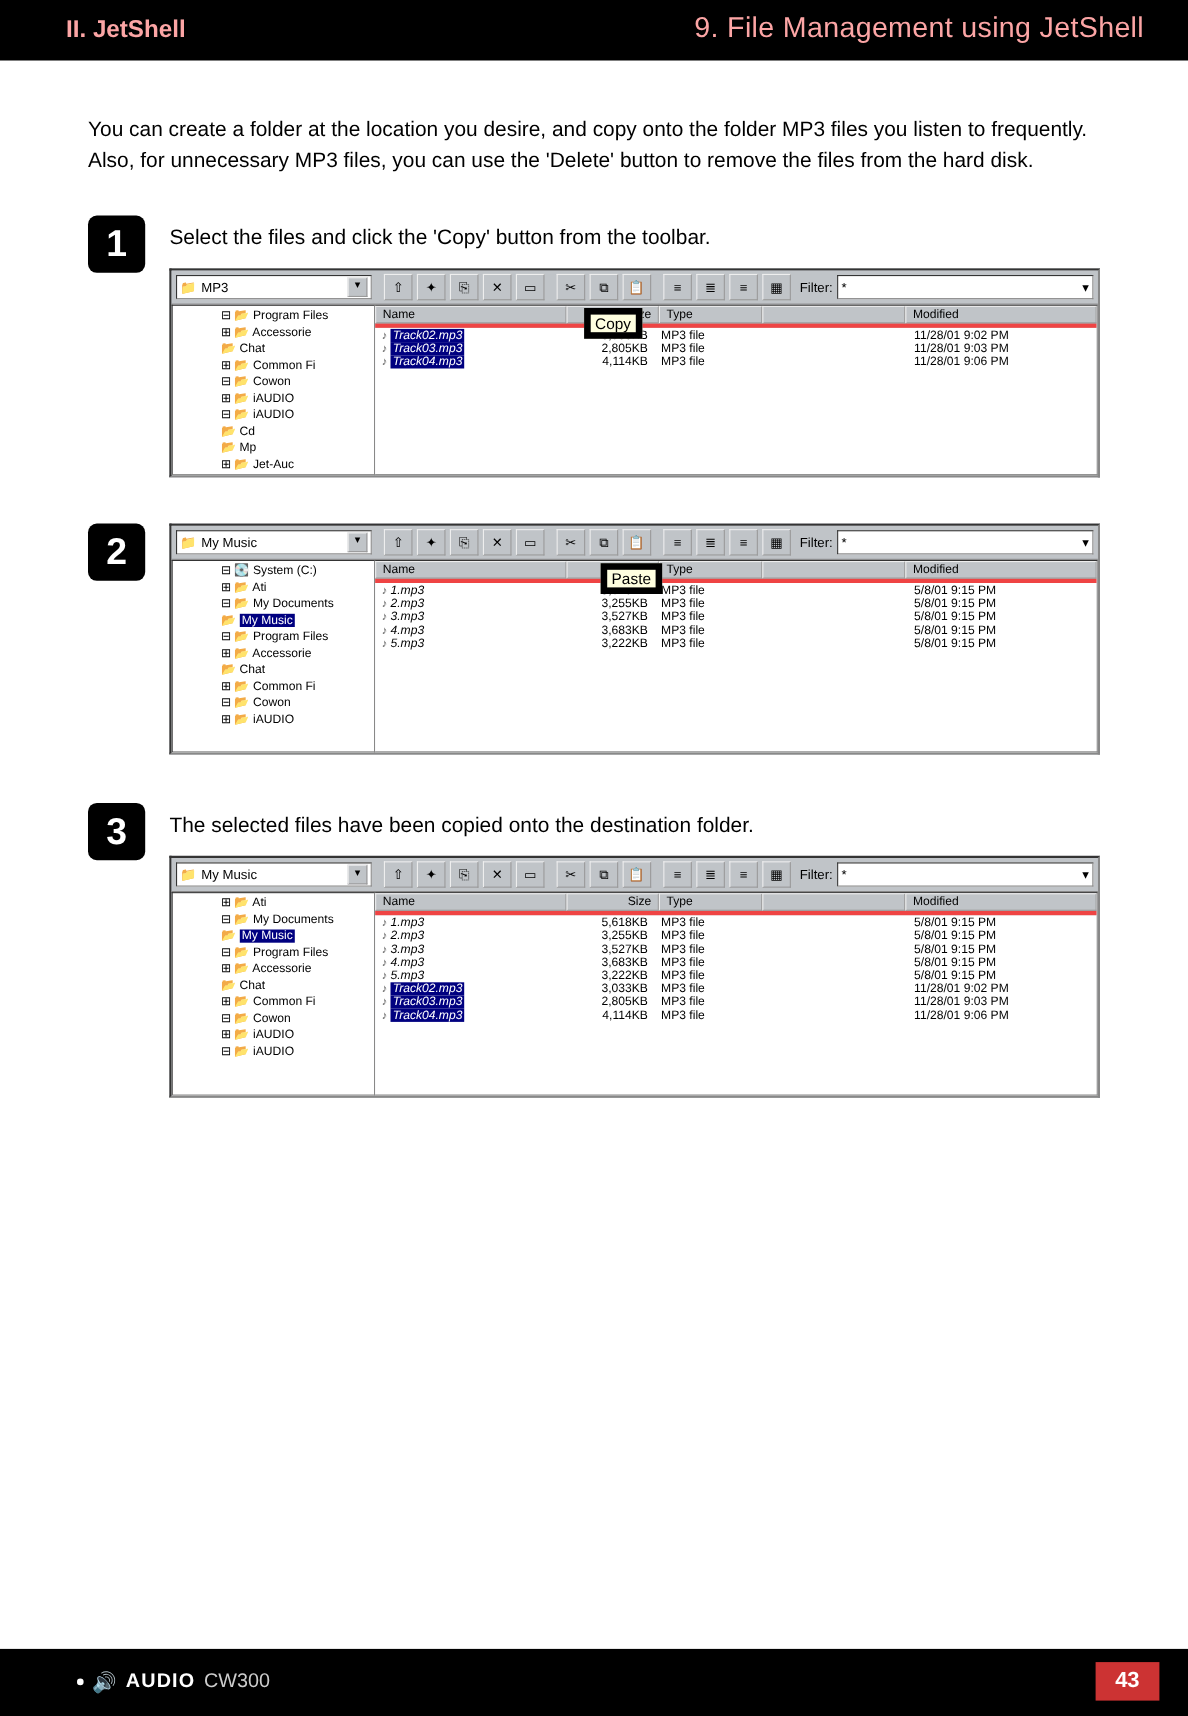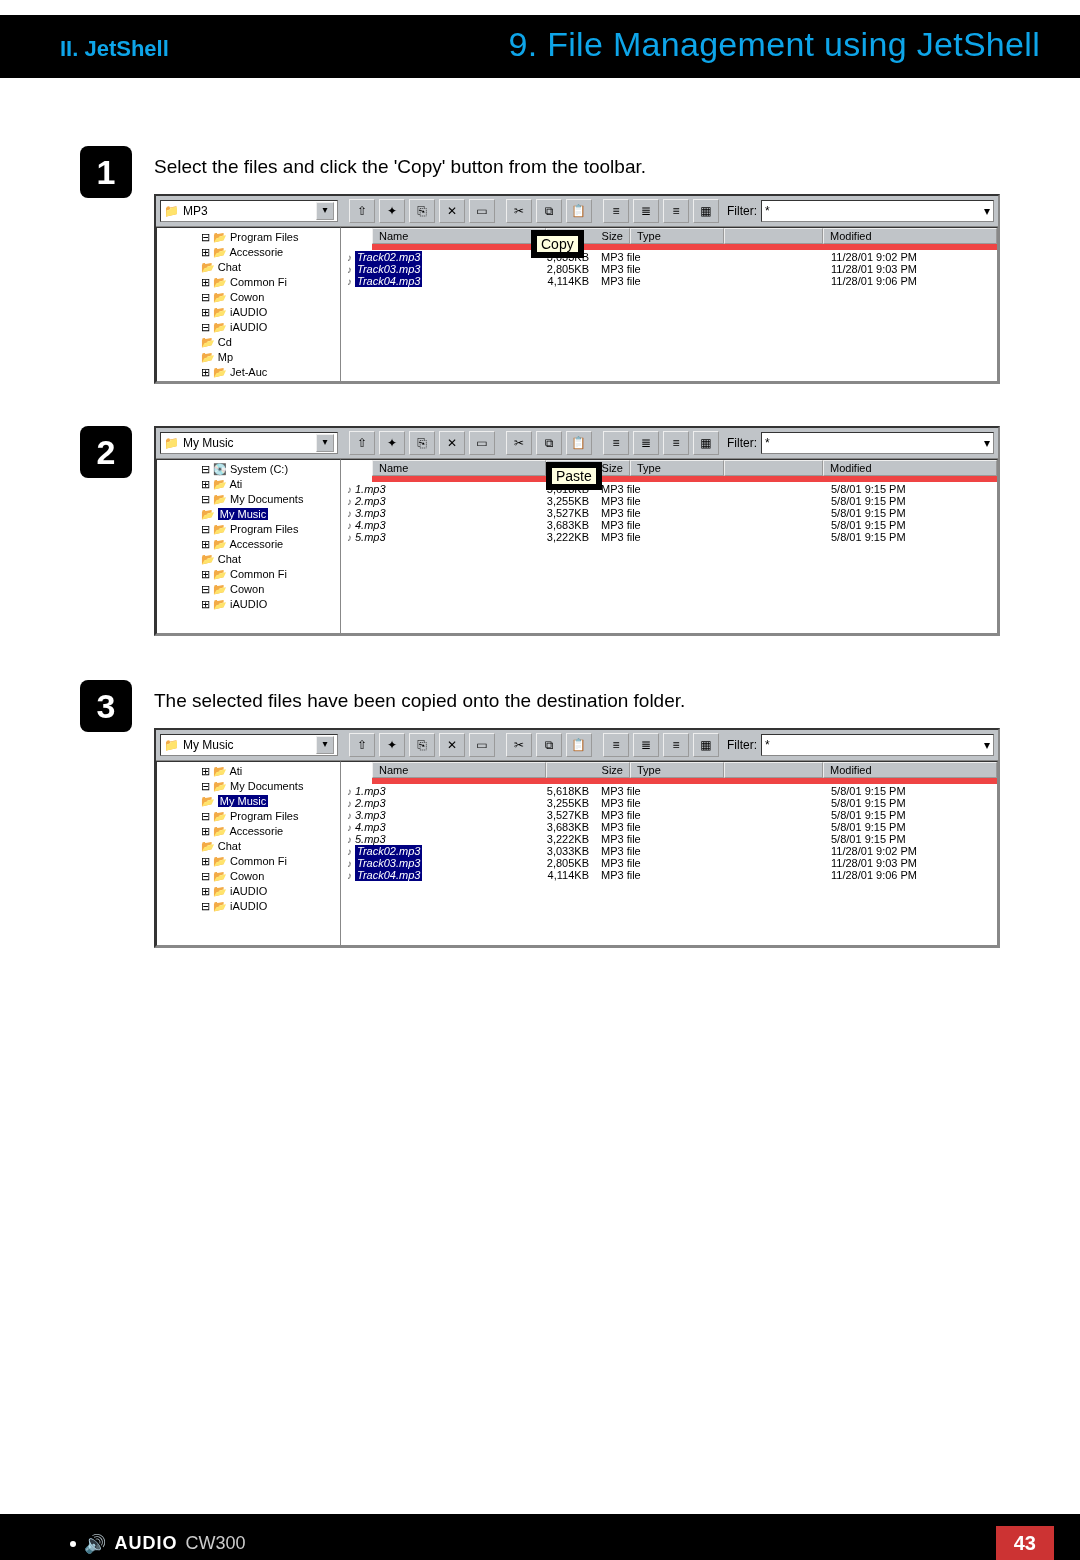--- a/index.html
+++ b/index.html
@@ -10,33 +10,32 @@
     width: 1080px;
   }
   .page {
     width: 1080px;
     height: 1560px;
     position: relative;
     box-sizing: border-box;
   }
   .header-bar {
     background: #000;
-    color: #0ea5e9;
+    color: #fca5a5;
     display: flex;
     justify-content: space-between;
     align-items: baseline;
     padding: 10px 40px 14px 60px;
-    margin-top: 15px;
   }
   .header-left {
     font-size: 22px;
     font-weight: bold;
   }
   .header-right {
-    font-size: 34px;
+    font-size: 26px;
     font-weight: 500;
     letter-spacing: 0.3px;
   }
   .body-text {
     padding: 50px 80px 10px 80px;
     font-size: 19px;
     line-height: 1.45;
   }
   .body-text p { margin: 0 0 18px 0; }
   .step-row {
@@ -123,21 +122,21 @@
   .list-pane {
     flex:1;
     background:#fff;
     border:1px inset #888;
     border-left:none;
     font-size:11px;
     overflow:hidden;
     position:relative;
   }
   .list-header {
-    display:flex; background:#c0c4c8; border-bottom:6px solid #ef4444;margin-left:31px;
+    display:flex; background:#c0c4c8; border-bottom:4px solid #ef4444;
   }
   .list-header div {
     border:1px outset #eee; padding:1px 6px;
   }
   .col-name { width:160px; }
   .col-size { width:70px; text-align:right;}
   .col-type { width:80px; }
   .col-ext  { flex:1; min-width:40px; }
   .col-mod  { width:160px; }
   .list-rows { padding:1px 0; }
@@ -173,20 +172,21 @@
 <body>
 
 <div class="page">
 
   <div class="header-bar">
     <div class="header-left">II. JetShell</div>
     <div class="header-right">9. File Management using JetShell</div>
   </div>
 
   <div class="body-text">
+    <p>You can create a folder at the location you desire, and copy onto the folder MP3 files you listen to frequently. Also, for unnecessary MP3 files, you can use the 'Delete' button to remove the files from the hard disk.</p>
   </div>
 
   <div class="step-row">
     <div class="step-badge">1</div>
     <div class="step-col">
       <div class="step-text">Select the files and click the 'Copy' button from the toolbar.</div>
       <div class="shot">
         <div class="shot-toolbar">
           <div class="combo">
             <span>📁</span>

